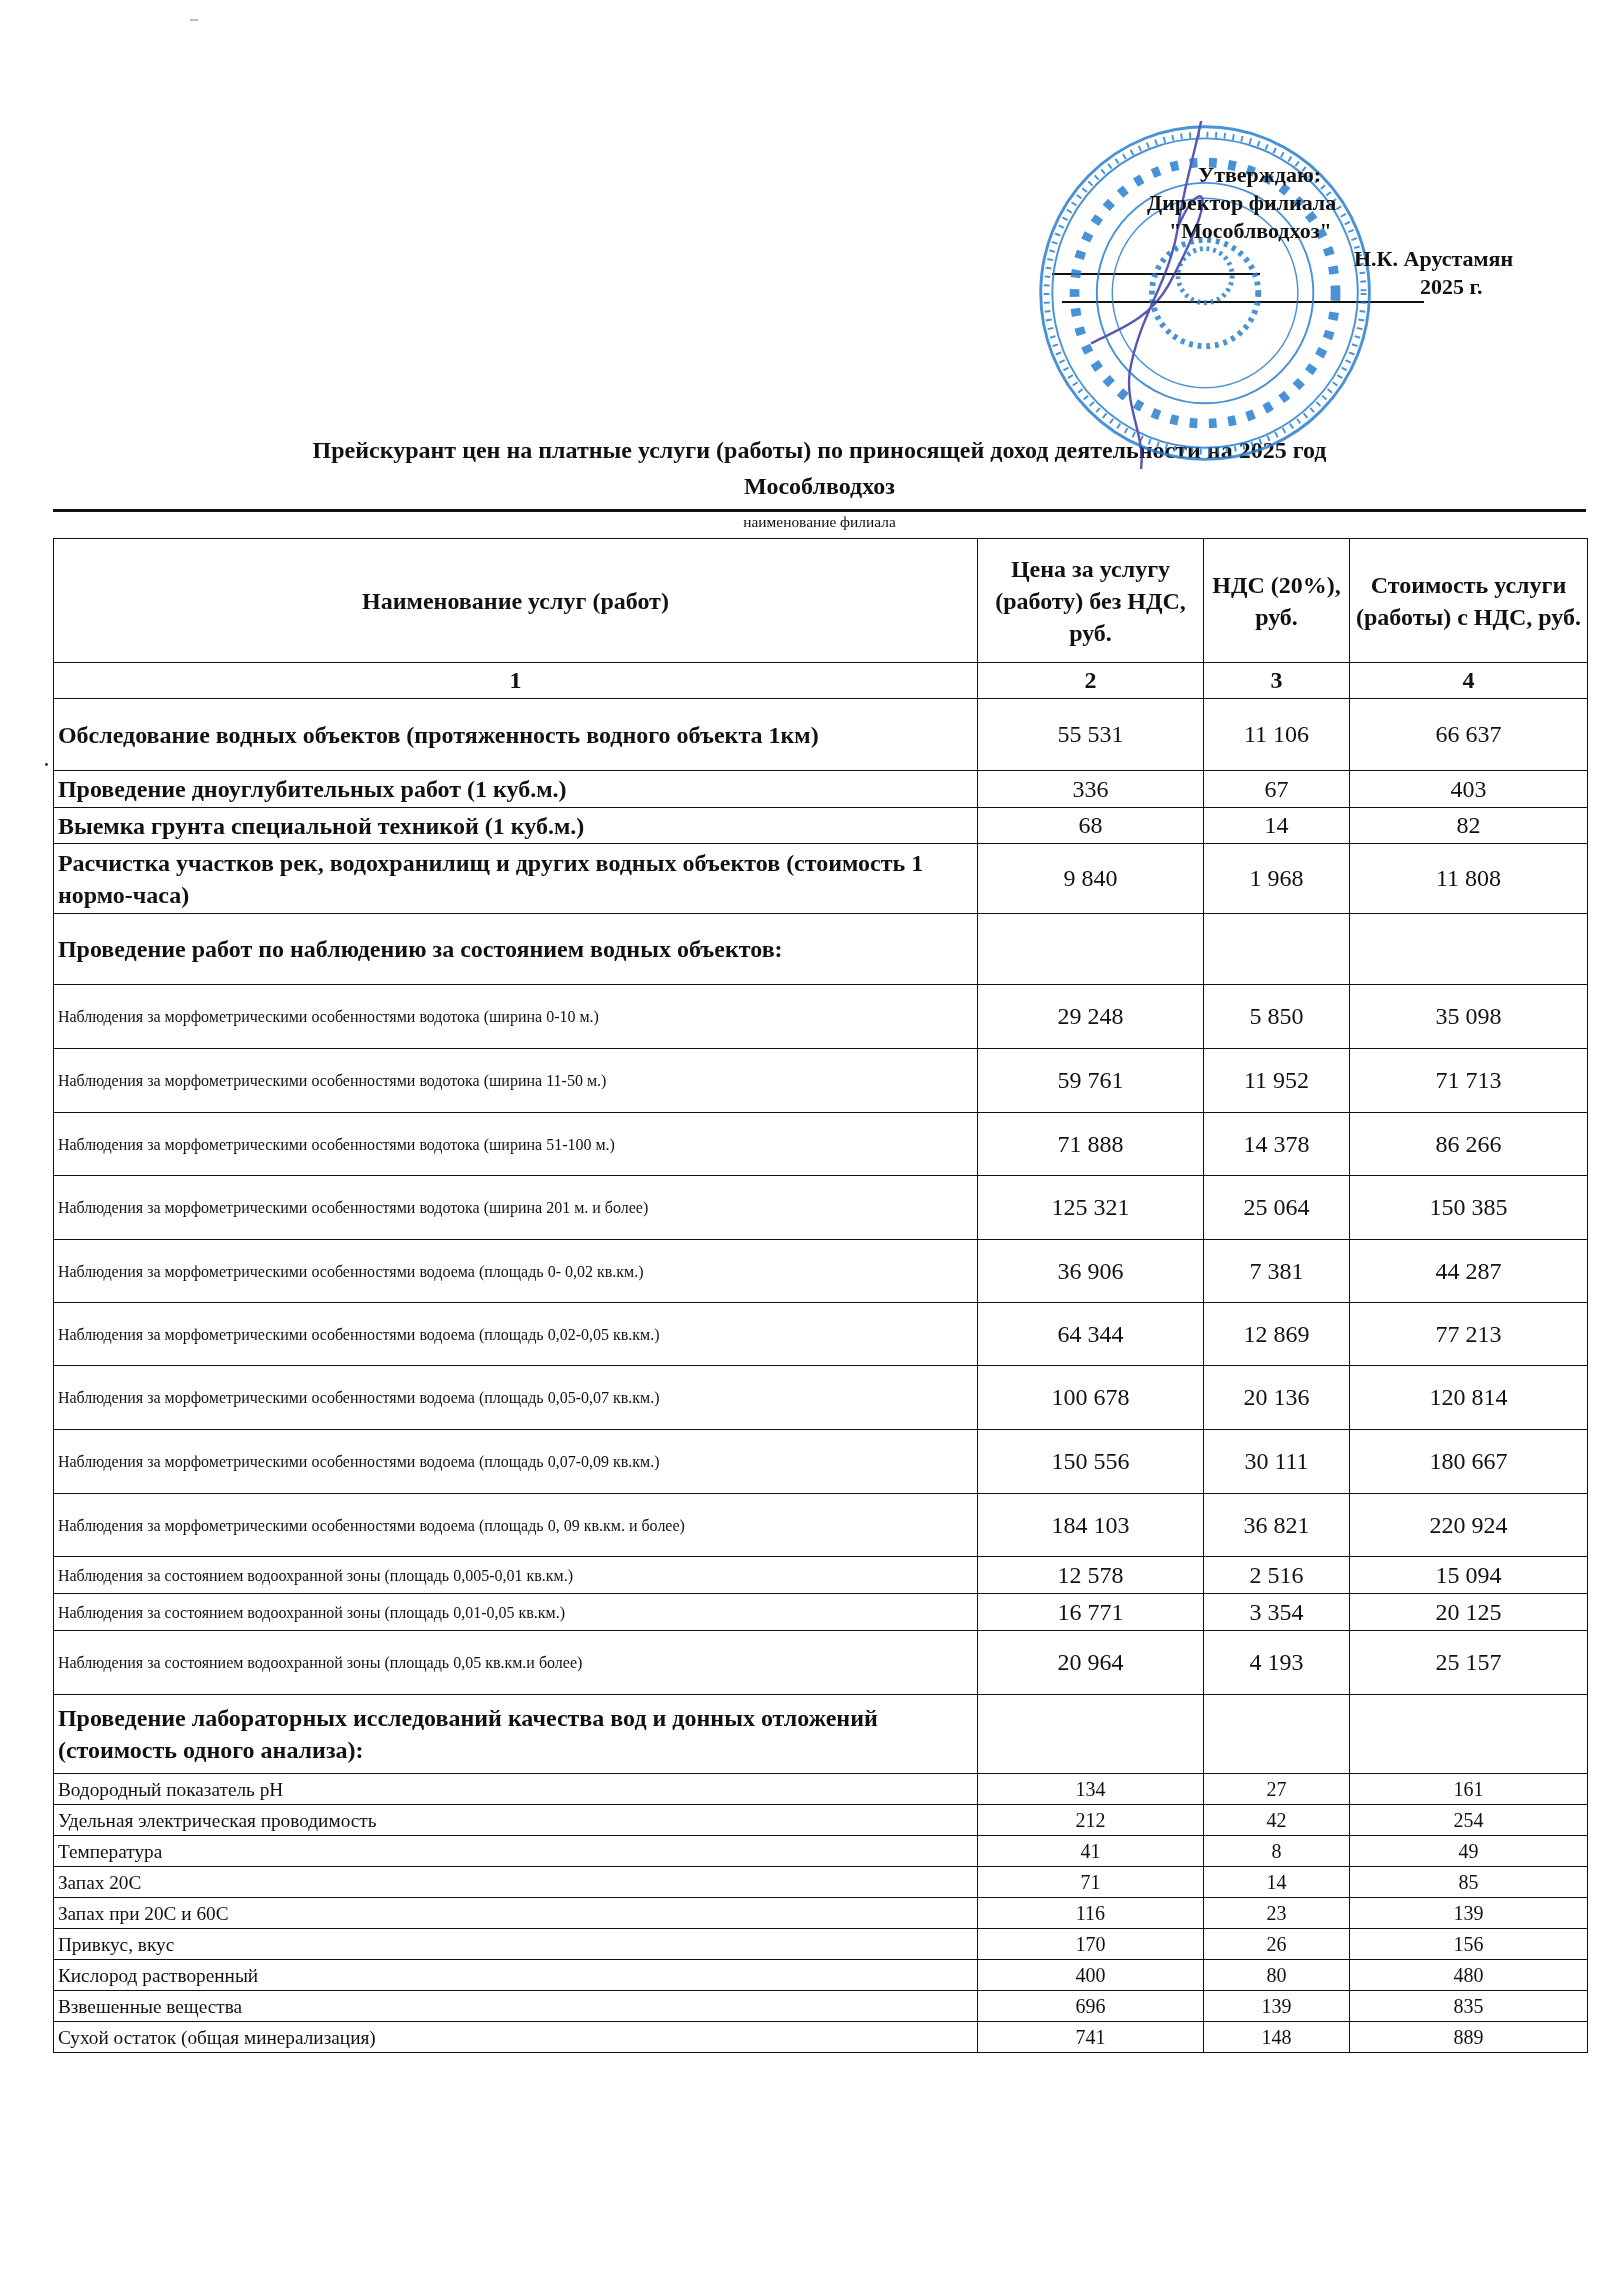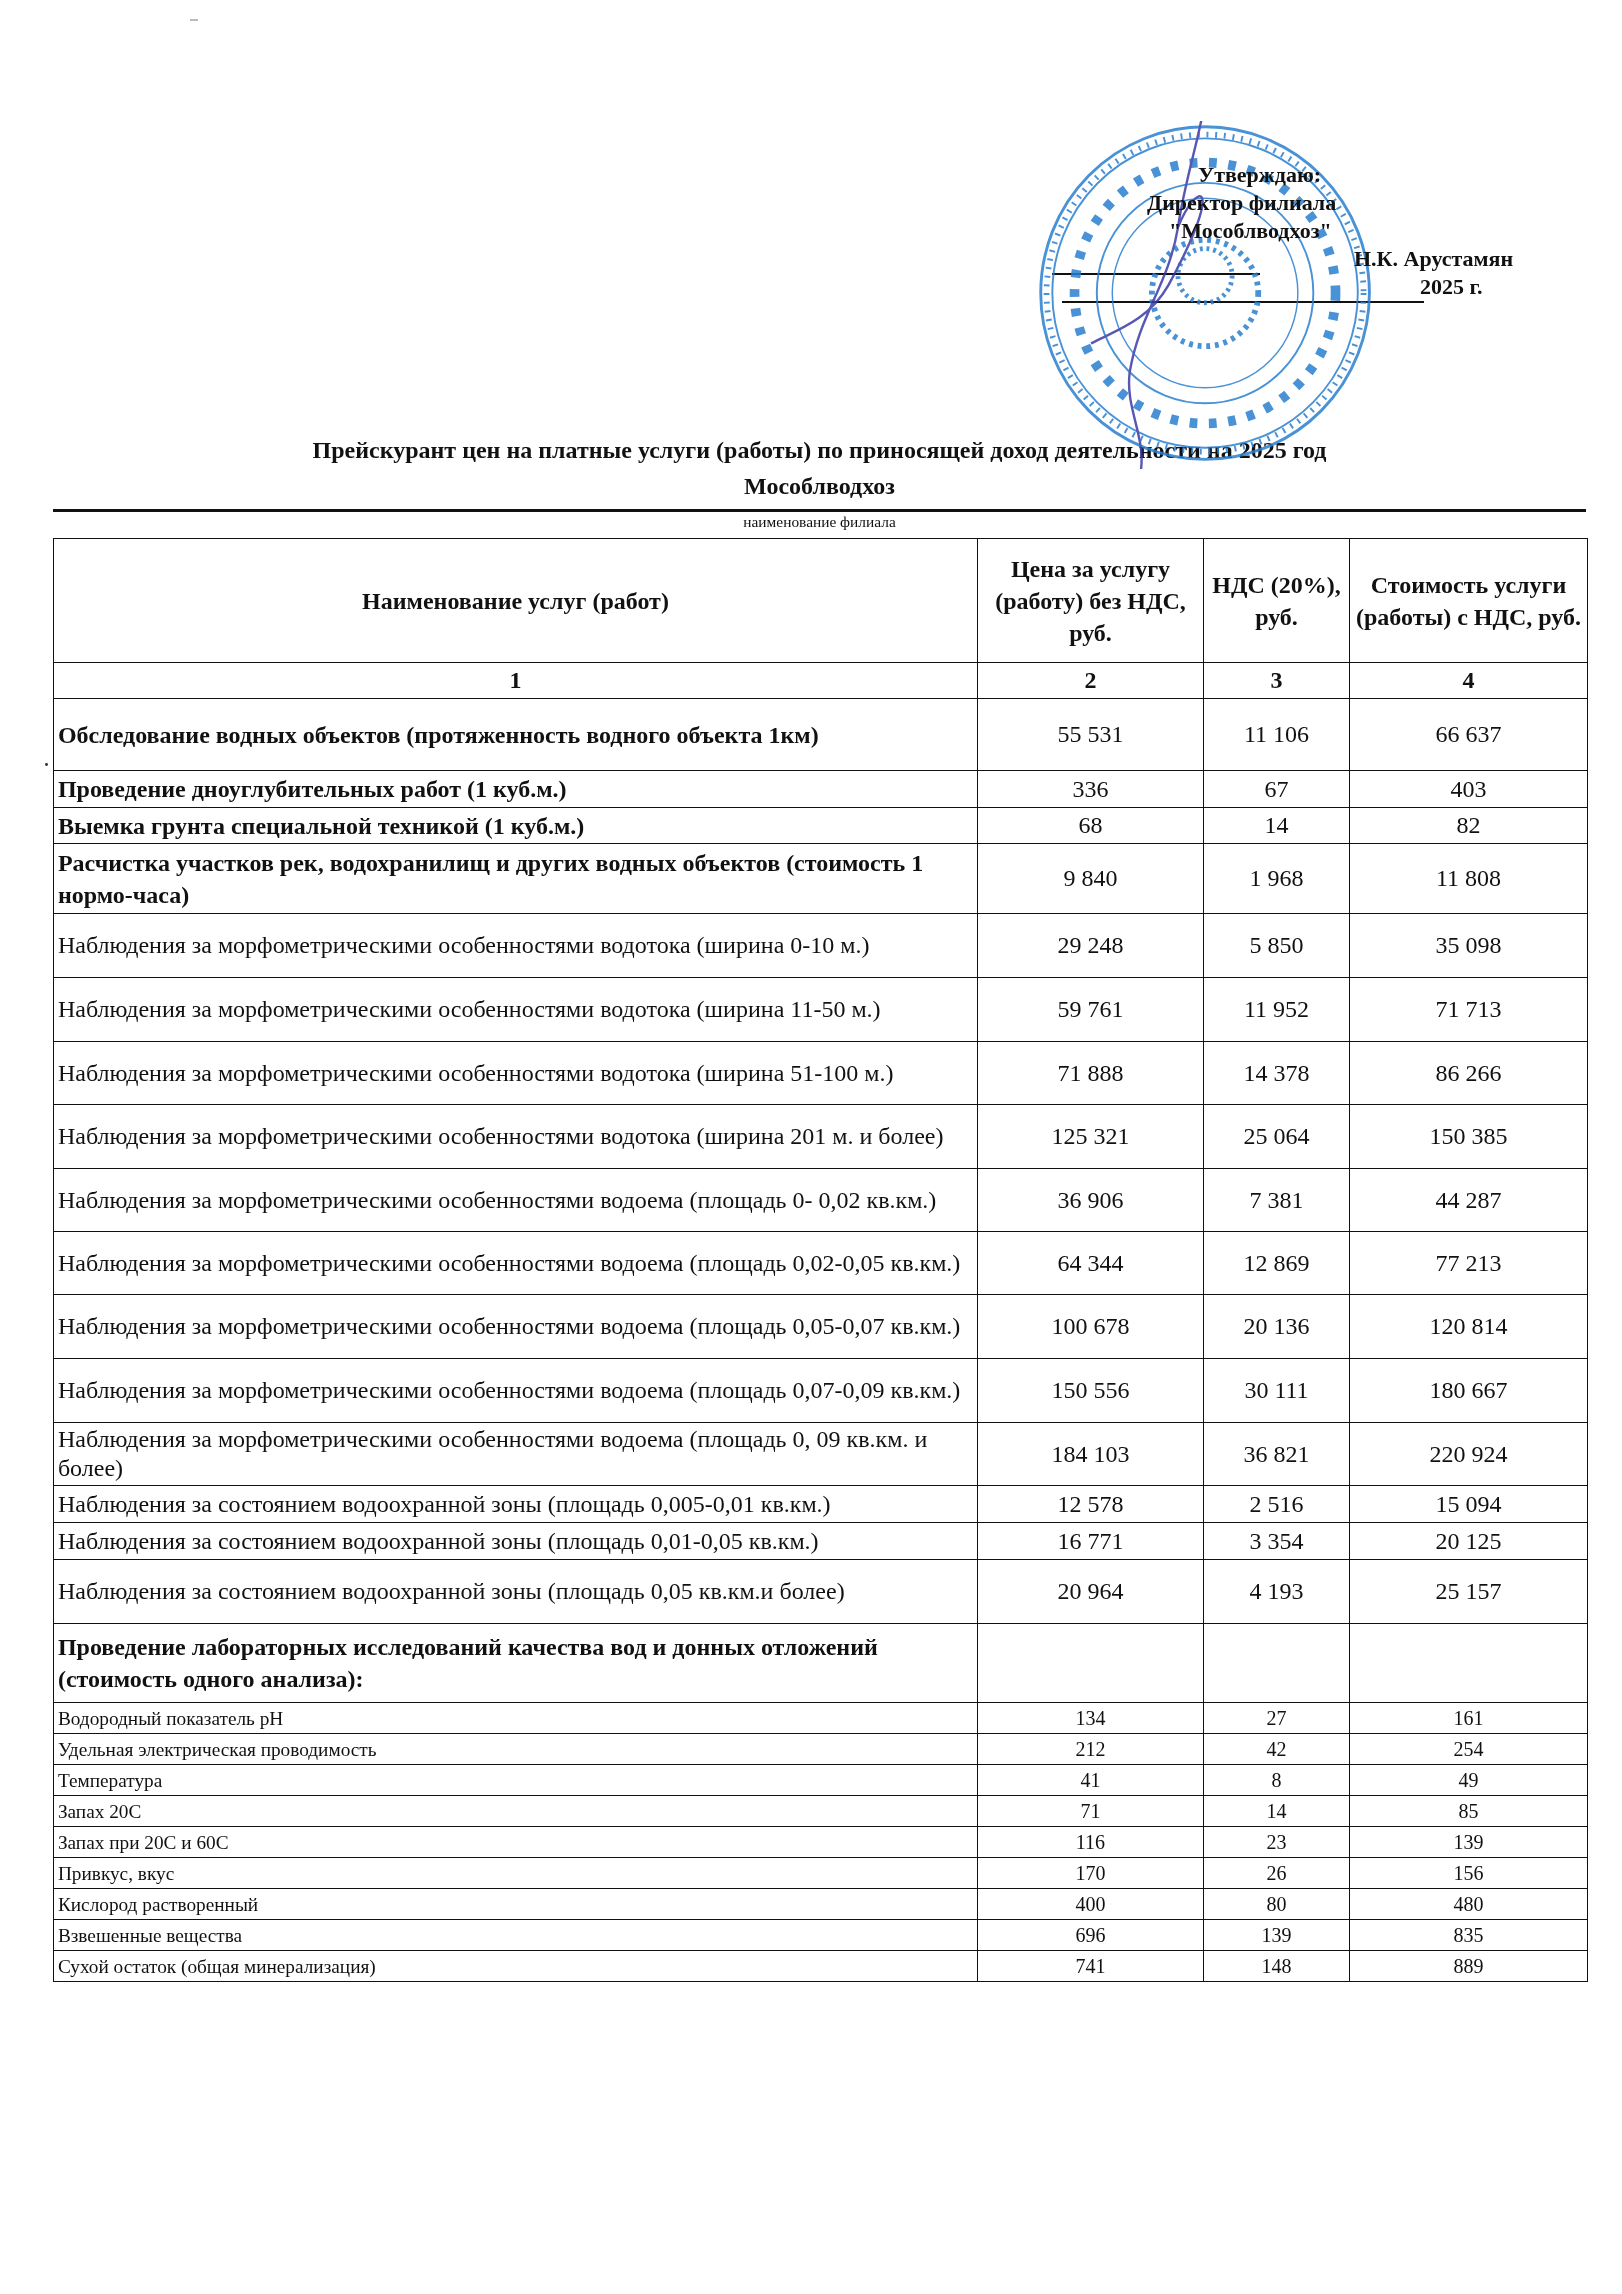--- a/index.html
+++ b/index.html
@@ -36,21 +36,21 @@
 
   
   table.prices { position: absolute; left: 53px; top: 538px; width: 1533px;
                  border-collapse: collapse; table-layout: fixed; }
   table.prices td, table.prices th { border: 1.9px solid #111; padding: 0 3.9px; vertical-align: middle; }
   col.c1 { width: 924px; } col.c2 { width: 226px; } col.c3 { width: 146px; } col.c4 { width: 238px; }
   thead th { font-weight: bold; font-size: 24px; line-height: 32px; text-align: center; }
   .hdr-row { height: 124px; }
   .num-row { height: 36px; }
   .num-row th { font-size: 24px; line-height: 29px; }
-  td.name { font-size: 24px; line-height: 29px; text-align: left; }
+  td.name { font-size: 16px; line-height: 29px; text-align: left; }
   td.name.bold { font-weight: bold; font-size: 24px; line-height: 32px; }
   td.val { text-align: center; font-size: 24px; }
   tr.sm td.name { font-size: 19.3px; line-height: 25px; }
   tr.sm td.val { font-size: 20px; }
   tr.sm { height: 31px; }
 </style>
 </head>
 <body>
 
 <div class="speck"></div>
@@ -126,20 +126,26 @@
         <td class="val">68</td>
         <td class="val">14</td>
         <td class="val">82</td>
       </tr>
       <tr style="height: 70px;">
         <td class="name bold">Расчистка участков рек, водохранилищ и других водных объектов (стоимость 1 нормо-часа)</td>
         <td class="val">9 840</td>
         <td class="val">1 968</td>
         <td class="val">11 808</td>
       </tr>
+      <tr style="height: 71px;">
+        <td class="name bold">Проведение работ по наблюдению за состоянием водных объектов:</td>
+        <td class="val"></td>
+        <td class="val"></td>
+        <td class="val"></td>
+      </tr>
       <tr style="height: 64px;">
         <td class="name">Наблюдения за морфометрическими особенностями водотока (ширина 0-10 м.)</td>
         <td class="val">29 248</td>
         <td class="val">5 850</td>
         <td class="val">35 098</td>
       </tr>
       <tr style="height: 64px;">
         <td class="name">Наблюдения за морфометрическими особенностями водотока (ширина 11-50 м.)</td>
         <td class="val">59 761</td>
         <td class="val">11 952</td>

